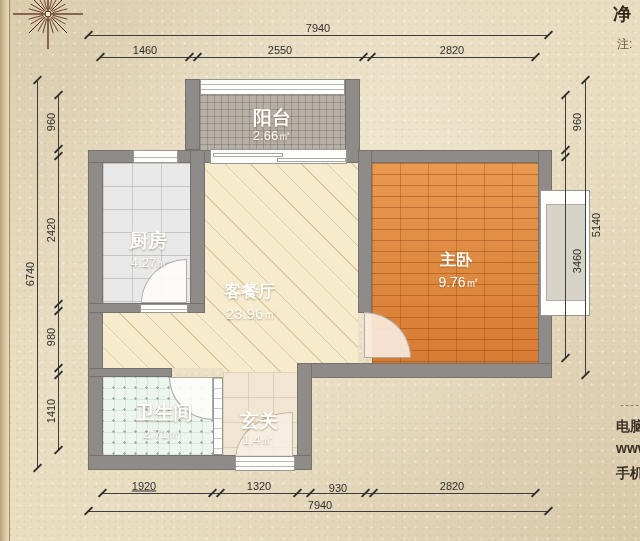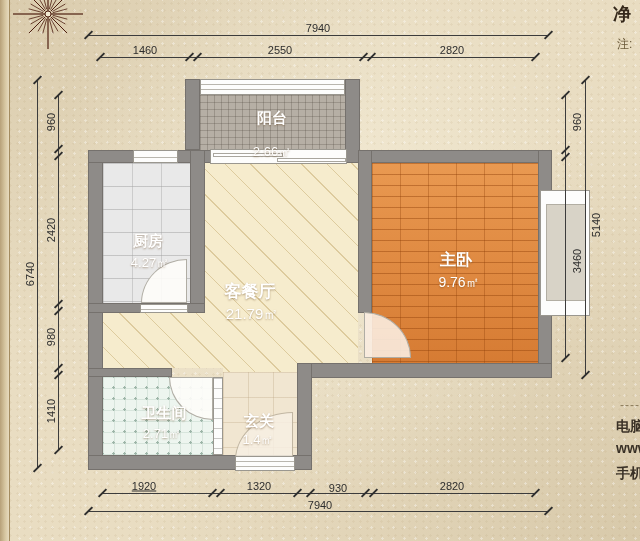--- a/index.html
+++ b/index.html
@@ -30,21 +30,21 @@
     transform:translate(-50%,-50%);}
   .dim-label.rot{transform:translate(-50%,-50%) rotate(-90deg);}
   
   .wall{background:#8e8b88;box-shadow:inset 0 0 0 1px rgba(96,92,88,0.55);z-index:4;}
   .floor{z-index:3;}
   .win{background:#fdfdfc;border:1px solid #9a978f;z-index:5;}
   .wl{position:absolute;background:#b9b6ae;}
   .disc{z-index:5;background:rgba(253,252,248,0.92);border:1px solid #b0ada4;}
   .room-label{z-index:8;color:#ffffff;text-align:center;white-space:nowrap;
     text-shadow:0 1px 2px rgba(96,60,20,0.45);transform:translate(-50%,-50%);}
-  .room-name{font-weight:bold;font-size:15px;}
+  .room-name{font-weight:bold;font-size:19px;}
   .room-area{font-size:13px;}
   
   #watermark{left:386px;top:436px;width:220px;height:58px;z-index:2;
     display:flex;align-items:center;color:rgba(255,255,255,0.55);}
   #watermark .wm-text{font-size:37px;font-weight:bold;letter-spacing:4px;
     text-shadow:0 0 1px rgba(180,160,120,0.3);}
   
   .edge-text{z-index:9;white-space:nowrap;color:#3a3126;}
 </style>
 </head>
@@ -153,36 +153,36 @@
   </div>
   <div class="abs win" style="left:140px;top:304px;width:48px;height:9px;">
     <div class="wl" style="left:0;top:4px;width:100%;height:1px;"></div>
   </div>
   <div class="abs win" style="left:213px;top:377px;width:10px;height:78px;
        background-image:linear-gradient(rgba(150,150,145,0.5) 1px,transparent 1px);background-size:100% 10px;"></div>
 
   <div class="abs room-label" style="left:272px;top:118px;">
       <div class="room-name">阳台</div>
     </div>
-  <div class="abs room-label" style="left:272px;top:136px;margin-top:16px;">
+  <div class="abs room-label" style="left:272px;top:136px;">
       <div class="room-area">2.66㎡</div>
     </div>
 
   <div class="abs room-label" style="left:148px;top:241px;">
       <div class="room-name">厨房</div>
     </div>
   <div class="abs room-label" style="left:150px;top:263px;">
       <div class="room-area">4.27㎡</div>
     </div>
 
   <div class="abs room-label" style="left:250px;top:291px;">
       <div class="room-name" style="font-size:17px;">客餐厅</div>
     </div>
   <div class="abs room-label" style="left:252px;top:314px;">
-      <div class="room-area" style="font-size:15px;">21.79㎡</div>
+      <div class="room-area" style="font-size:15px;">23.96㎡</div>
     </div>
 
   <div class="abs room-label" style="left:456px;top:260px;">
       <div class="room-name" style="font-size:16px;">主卧</div>
     </div>
   <div class="abs room-label" style="left:459px;top:283px;">
       <div class="room-area" style="font-size:14px;">9.76㎡</div>
     </div>
 
   <div class="abs room-label" style="left:164px;top:413px;">

